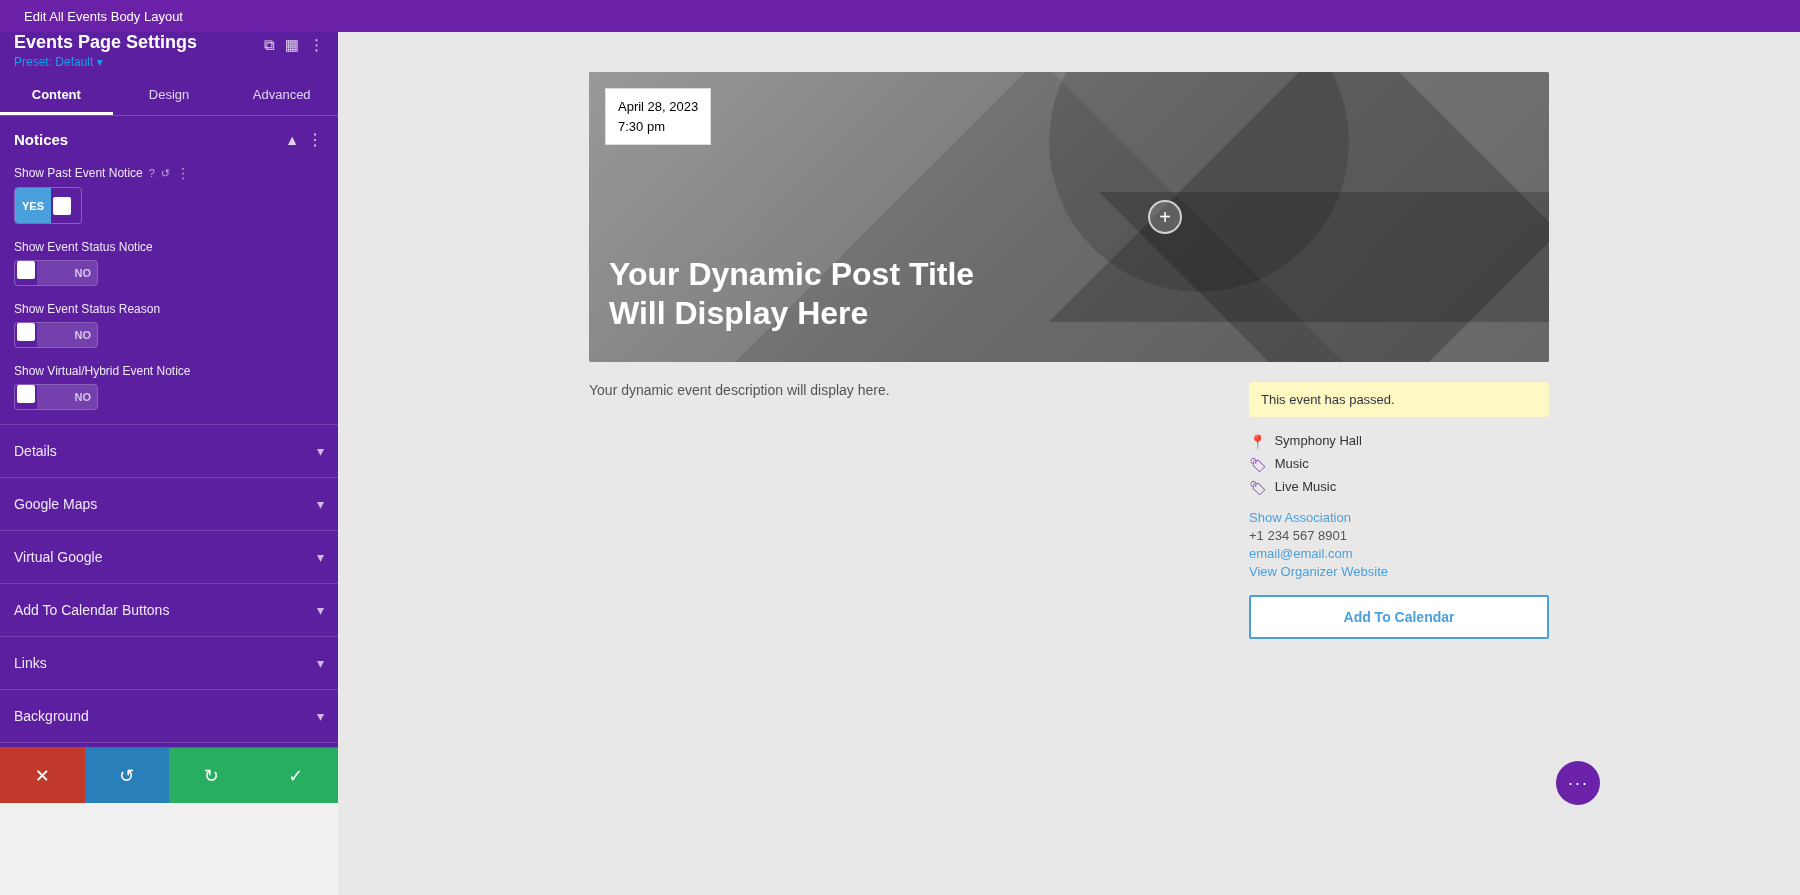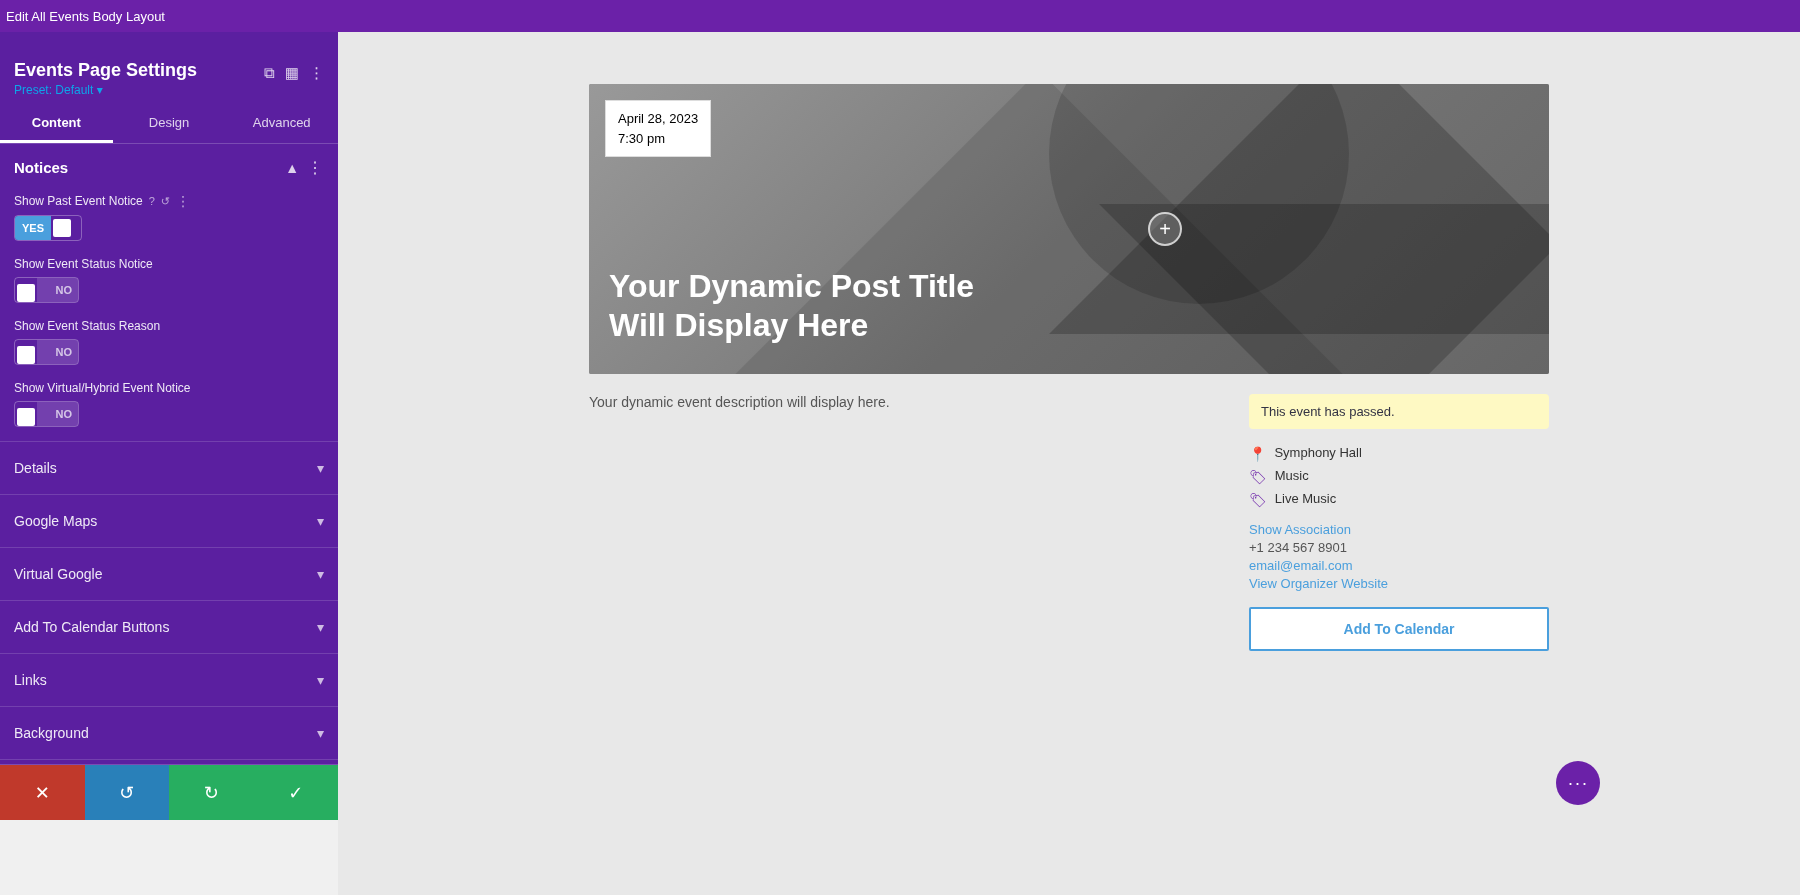--- a/index.html
+++ b/index.html
@@ -3,21 +3,21 @@
   <meta charset="utf-8">
   <style>
     * { box-sizing: border-box; margin: 0; padding: 0; }
     body { font-family: -apple-system, BlinkMacSystemFont, 'Segoe UI', sans-serif; background: #f0f0f0; display: flex; flex-direction: column; height: 895px; overflow: hidden; }
 
     
     #top-bar {
       background: #6b21a8;
       color: #fff;
       font-size: 13px;
-      padding: 8px 6px;
+      padding: 8px 24px;
       height: 32px;
       display: flex;
       align-items: center;
     }
 
     
     #main-layout {
       display: flex;
       flex: 1;
       overflow: hidden;
@@ -28,21 +28,21 @@
       width: 338px;
       background: #5b1fa0;
       color: #fff;
       display: flex;
       flex-direction: column;
       overflow: hidden;
       flex-shrink: 0;
     }
 
     #sidebar-header {
-      padding: 28px 14px 8px;
+      padding: 0 14px 8px;
     }
 
     #sidebar-title {
       font-size: 18px;
       font-weight: 600;
       color: #fff;
     }
 
     #sidebar-preset {
       font-size: 12px;
@@ -133,21 +133,21 @@
 
     
     .toggle-wrap {
       display: flex;
       align-items: center;
     }
     .toggle {
       display: flex;
       align-items: center;
       width: 68px;
-      height: 26px;
+      height: 37px;
       border-radius: 4px;
       overflow: hidden;
       border: 1px solid rgba(255,255,255,0.3);
       cursor: pointer;
       text-align: center;
     }
     .toggle-yes {
       background: #4a9fdd;
       color: #fff;
       font-size: 11px;
@@ -160,22 +160,22 @@
     }
     .toggle-knob {
       background: #fff;
       width: 18px;
       height: 18px;
       border-radius: 2px;
       margin: 0 2px;
     }
     .toggle-off {
       display: flex;
-      align-items: flex-end;
-      width: 65px;
+      align-items: flex-start;
+      width: 84px;
       height: 26px;
       border-radius: 4px;
       overflow: hidden;
       border: 1px solid rgba(255,255,255,0.3);
       cursor: pointer;
     }
     .toggle-no-label {
       background: rgba(255,255,255,0.15);
       color: rgba(255,255,255,0.7);
       font-size: 11px;
@@ -245,21 +245,20 @@
     
     #canvas {
       flex: 1;
       background: #e8e8e8;
       overflow-y: auto;
       position: relative;
     }
 
     #canvas-inner {
       padding: 40px 60px;
-      margin-top: 12px;
     }
 
     
     #event-card {
       max-width: 960px;
       margin: 0 auto;
     }
 
     
     #hero {

